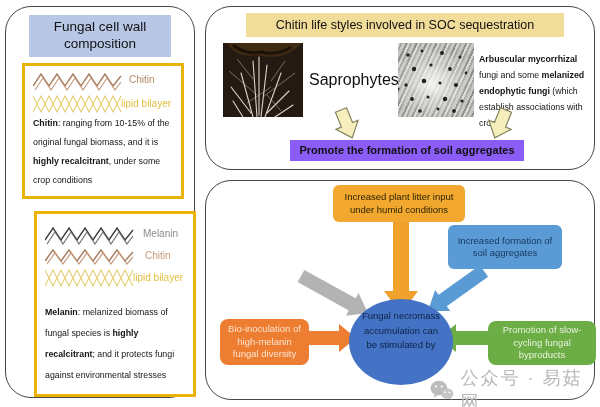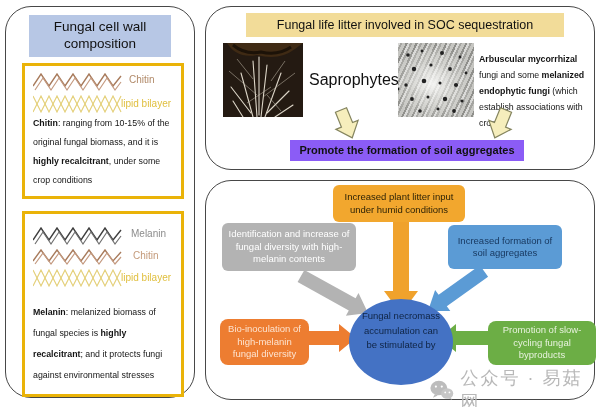--- a/index.html
+++ b/index.html
@@ -6,21 +6,21 @@
   #stage{position:relative;width:600px;height:407px;background:#fff;
          font-family:"Liberation Sans",sans-serif;overflow:hidden;}
   .panel{position:absolute;border:1.5px solid #474747;border-radius:26px;background:#fff;}
   
   #left-panel{left:5px;top:6px;width:188px;height:390px;}
   .lp-title{position:absolute;left:23px;top:8px;width:142px;height:42px;background:#b7c7e5;
             display:flex;align-items:center;justify-content:center;text-align:center;
             font-size:13.5px;color:#111;line-height:1.25;}
   .inner-box{position:absolute;left:16px;width:156px;border:3px solid #eab308;background:#fff;}
   #box1{top:56px;height:130px;}
-  #box2{top:204px;height:180px;}
+  #box2{top:204px;height:180px;margin-left:12px;}
   .zig{position:absolute;left:8px;}
   .strand-label{position:absolute;font-size:10px;}
   .para{position:absolute;left:8px;right:6px;font-size:8.8px;color:#141414;}
   #box1 .para{top:48px;line-height:19px;}
   #box2 .para{top:88px;line-height:21px;}
   .b{font-weight:bold;}
   
   #tr-panel{left:205px;top:6px;width:388px;height:162px;}
   .tr-title{position:absolute;left:40px;top:6px;width:318px;height:24px;background:#f2dc99;
             display:flex;align-items:center;justify-content:center;font-size:12.5px;color:#111;
@@ -93,21 +93,21 @@
         <path d="M0,18 L8,2 L16,18 L24,2 L32,18 L40,2 L48,18 L56,2 L64,18 L72,2 L80,18 L88,2" fill="none" stroke="#e4d07a" stroke-width="1.2"></path>
       </svg>
       <span class="strand-label" style="left:96px;top:58px;color:#e0bf3e">lipid bilayer</span>
       <div class="para">
         <span class="b">Melanin</span><span>: melanized biomass of fungal species is </span><span class="b">highly recalcitrant</span><span>; and it protects fungi against environmental stresses</span>
       </div>
     </div>
   </div>
 
   <div id="tr-panel" class="panel">
-    <div class="tr-title">Fungal life litter involved in SOC sequestration</div>
+    <div class="tr-title">Chitin life styles involved in SOC sequestration</div>
 
     <div id="sap-img">
       <svg width="80" height="74" viewBox="0 0 80 74">
         <rect width="80" height="74" fill="#241a12"></rect>
         <path d="M4,0 Q14,16 34,12 Q56,18 72,6 L80,0 Z" fill="#3f2a14"></path>
         <path d="M10,2 Q22,12 38,9 Q55,13 68,4" fill="none" stroke="#1c1208" stroke-width="3"></path>
         <g stroke="#ddd6c8" stroke-width="1.1" fill="none" stroke-linecap="round">
           <path d="M30,74 L18,30"></path>
             <path d="M34,74 L30,18"></path>
             <path d="M38,74 L44,22"></path>
@@ -174,21 +174,20 @@
   <div id="br-panel" class="panel">
     <svg class="br-arrows" width="388" height="218" viewBox="0 0 388 218">
       <polygon points="187,41 203,41 203,110 212,110 195,133 178,110 187,110" fill="#f0a22c"></polygon>
       <polygon points="91.6,101.1 98.4,88.9 149.6,117.2 152.5,111.9 162,132 139.9,134.7 142.8,129.4" fill="#b3b3b3"></polygon>
       <polygon points="273.9,84.3 282.1,95.7 240.8,125.2 244.3,130.1 222,130 229.1,108.9 232.6,113.8" fill="#5b9bd5"></polygon>
       <polygon points="103,150 133,150 133,143 150,157 133,171 133,164 103,164" fill="#ed7d31"></polygon>
       <polygon points="282,150 250,150 250,143 233,157 250,171 250,164 282,164" fill="#6cae45"></polygon>
     </svg>
 
     <div id="amber-box" class="flowbox">Increased plant litter input under humid conditions</div>
-    <div id="gray-box" class="flowbox">Identification and increase of fungal diversity with high-melanin contents</div>
     <div id="blue-box" class="flowbox">Increased formation of soil aggregates</div>
     <div id="orange-box" class="flowbox">Bio-inoculation of high-melanin fungal diversity</div>
     <div id="green-box" class="flowbox">Promotion of slow-cycling fungal byproducts</div>
     <div id="ellipse">Fungal necromass accumulation can be stimulated by</div>
   </div>
 
   <div id="watermark">
     <svg width="24" height="20" viewBox="0 0 24 20">
       <ellipse cx="9" cy="8" rx="8.6" ry="7.4" fill="#bcbcbc"></ellipse>
       <path d="M5,14 L3,18 L8,15.5 Z" fill="#bcbcbc"></path>

